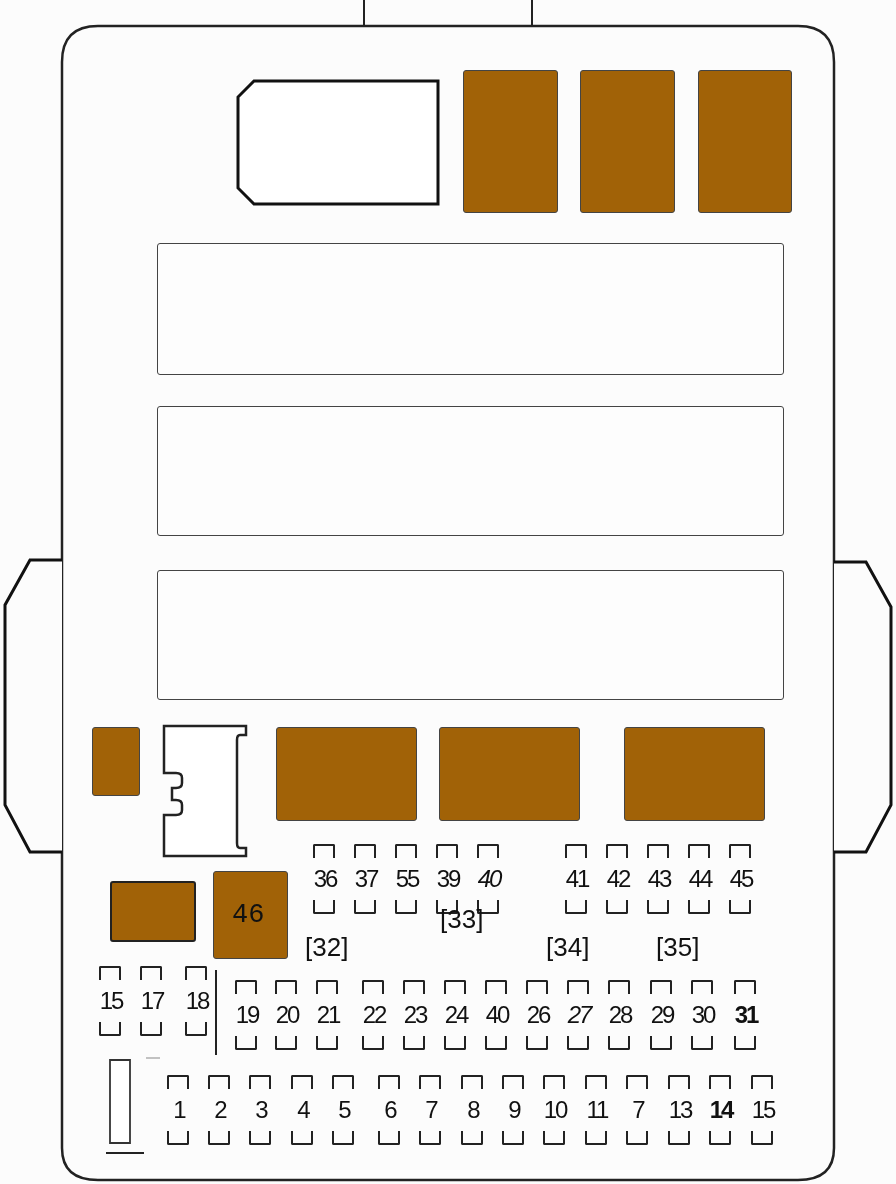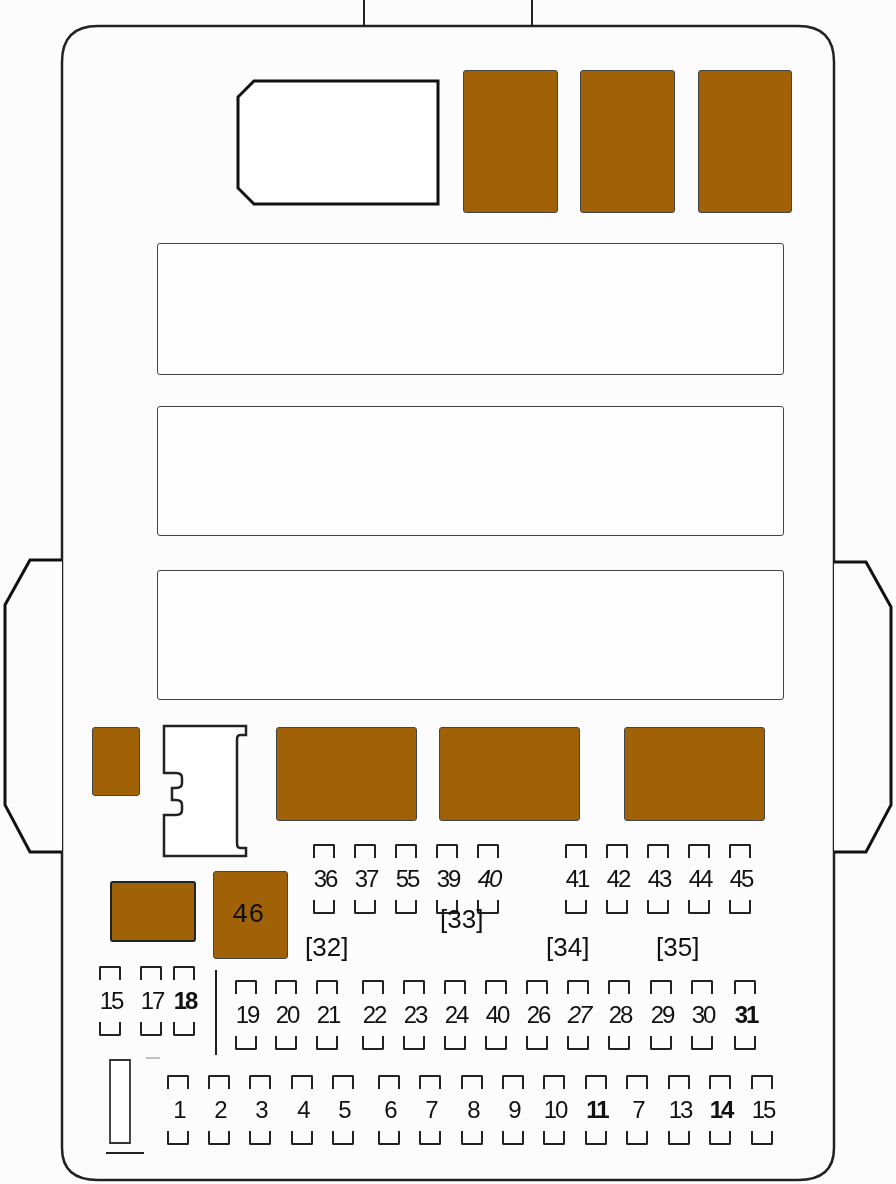--- a/index.html
+++ b/index.html
@@ -121,21 +121,21 @@
 <div class="fuse" style="left:94px;top:966px;">
     <div class="top"></div>
     <span class="num">15</span>
     <div class="bot"></div>
   </div>
 <div class="fuse" style="left:135px;top:966px;">
     <div class="top"></div>
     <span class="num">17</span>
     <div class="bot"></div>
   </div>
-<div class="fuse" style="left:168px;top:966px;font-weight:bold;">
+<div class="fuse" style="left:180px;top:966px;">
     <div class="top"></div>
     <span class="num">18</span>
     <div class="bot"></div>
   </div>
 
 <div class="fuse" style="left:230px;top:980px;">
     <div class="top"></div>
     <span class="num">19</span>
     <div class="bot"></div>
   </div>
@@ -243,21 +243,21 @@
 <div class="fuse" style="left:497px;top:1075px;">
     <div class="top"></div>
     <span class="num">9</span>
     <div class="bot"></div>
   </div>
 <div class="fuse" style="left:538px;top:1075px;">
     <div class="top"></div>
     <span class="num">10</span>
     <div class="bot"></div>
   </div>
-<div class="fuse" style="left:580px;top:1075px;font-weight:bold;">
+<div class="fuse" style="left:580px;top:1075px;">
     <div class="top"></div>
     <span class="num">11</span>
     <div class="bot"></div>
   </div>
 <div class="fuse" style="left:621px;top:1075px;">
     <div class="top"></div>
     <span class="num">7</span>
     <div class="bot"></div>
   </div>
 <div class="fuse" style="left:663px;top:1075px;">

